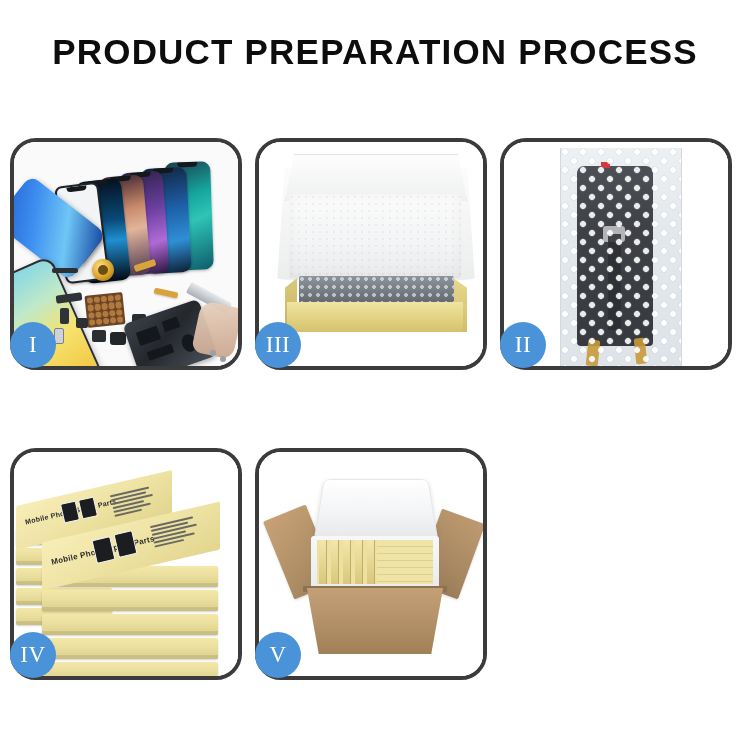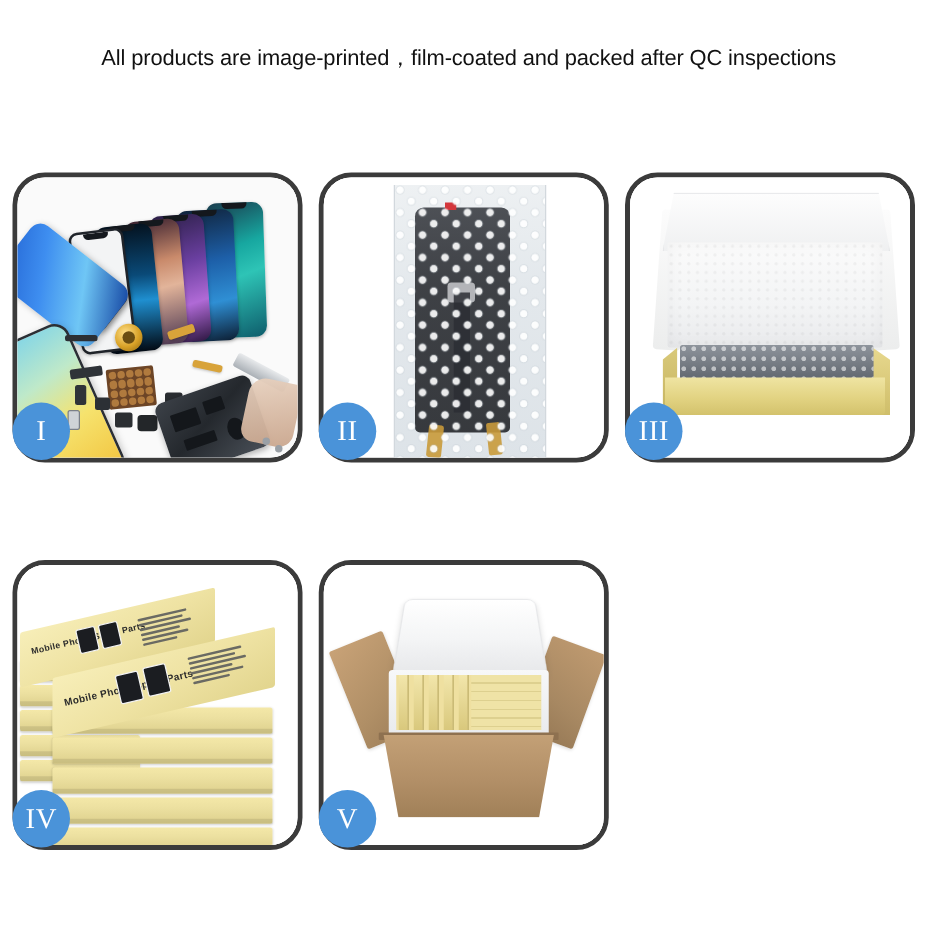--- a/index.html
+++ b/index.html
@@ -387,21 +387,21 @@
   }
   .c6-shadowpaper {
     position:absolute; left:10px; top:34px; width:206px; height:124px;
     background:linear-gradient(180deg,#fbfbfc,#f2f3f4); border-radius:3px; z-index:-1;
   }
 </style>
 </head>
 <body>
 
 <div id="header">
-  <div id="page-subtitle">All products are image-printed，film-coated and packed after QC inspections</div>
+  <div id="page-title">PRODUCT PREPARATION PROCESS</div>
 </div>
 
 <div id="panel-grid">
 
   <div class="panel">
     <div class="panel-inner">
       <div class="p1-bg"></div>
 
       <div class="ph ph-a">
           <span class="notch"></span>
@@ -469,53 +469,53 @@
         <span class="mb-chip" style="left:14px;top:34px;width:26px;height:9px;"></span>
         <span class="mb-chip" style="left:50px;top:30px;width:14px;height:18px;border-radius:50%;"></span>
       </div>
 
       <div class="tweez"></div>
       <div class="hand"></div>
       <div class="part" style="left:196px;top:208px;width:6px;height:6px;background:#9aa0a6;border-radius:50%;"></div>
       <div class="part" style="left:206px;top:214px;width:6px;height:6px;background:#9aa0a6;border-radius:50%;"></div>
     </div>
     <div class="badge">I</div>
-  </div>
-
-  <div class="panel">
-    <div class="panel-inner">
-      <div class="p2-bg"></div>
-      <div class="bag">
-        <div class="bag-screen"></div>
-        <div class="red-tab"></div>
-        <div class="bag-conn"></div>
-        <div class="bag-flex"></div>
-        <div class="bag-gold-l"></div>
-        <div class="bag-gold-r"></div>
-        <div class="bubbles"></div>
-      </div>
-    </div>
-    <div class="badge">II</div>
   </div>
 
   <div class="panel">
     <div class="panel-inner">
       <div class="p3-bg"></div>
       <div class="b3-flap-l"></div>
       <div class="b3-flap-r"></div>
       <div class="b3-lid"></div>
       <div class="b3-foam">
         <div class="b3-foamtex"></div>
       </div>
       <div class="b3-side-l"></div>
       <div class="b3-side-r"></div>
       <div class="b3-bubble"></div>
       <div class="b3-front"></div>
     </div>
     <div class="badge">III</div>
+  </div>
+
+  <div class="panel">
+    <div class="panel-inner">
+      <div class="p2-bg"></div>
+      <div class="bag">
+        <div class="bag-screen"></div>
+        <div class="red-tab"></div>
+        <div class="bag-conn"></div>
+        <div class="bag-flex"></div>
+        <div class="bag-gold-l"></div>
+        <div class="bag-gold-r"></div>
+        <div class="bubbles"></div>
+      </div>
+    </div>
+    <div class="badge">II</div>
   </div>
 
   <div class="panel">
     <div class="panel-inner">
       <div class="p4-bg"></div>
       <div class="stack">
 
         <div class="sbox" style="left:2px;top:58px;width:96px;height:17px;">
             <span class="edge"></span>
           </div>

